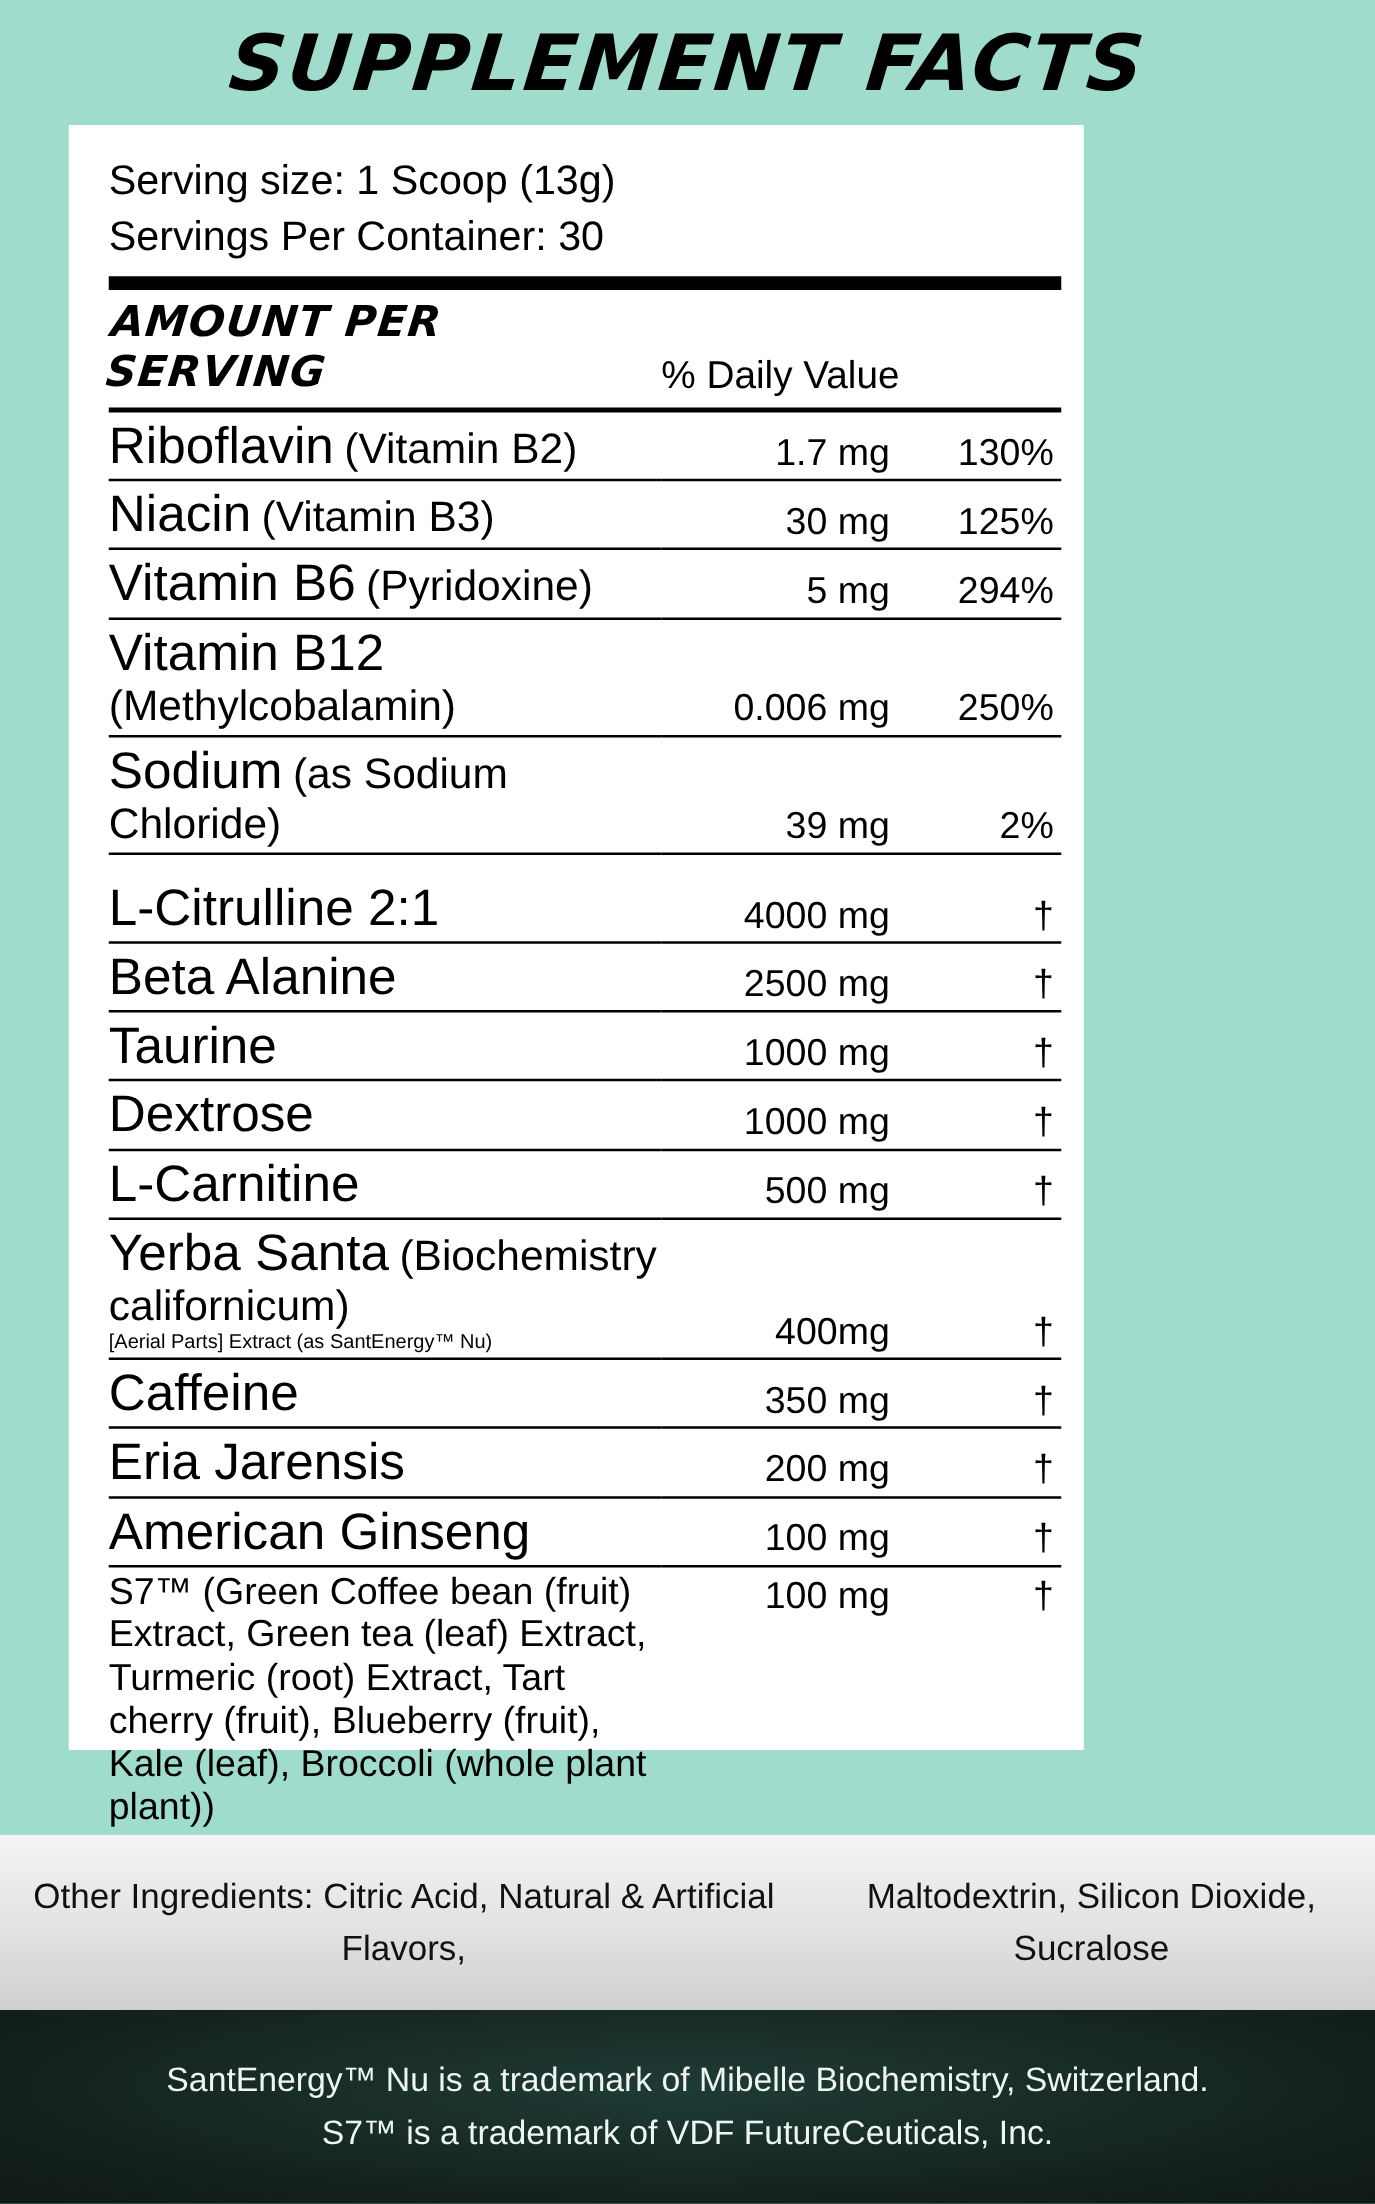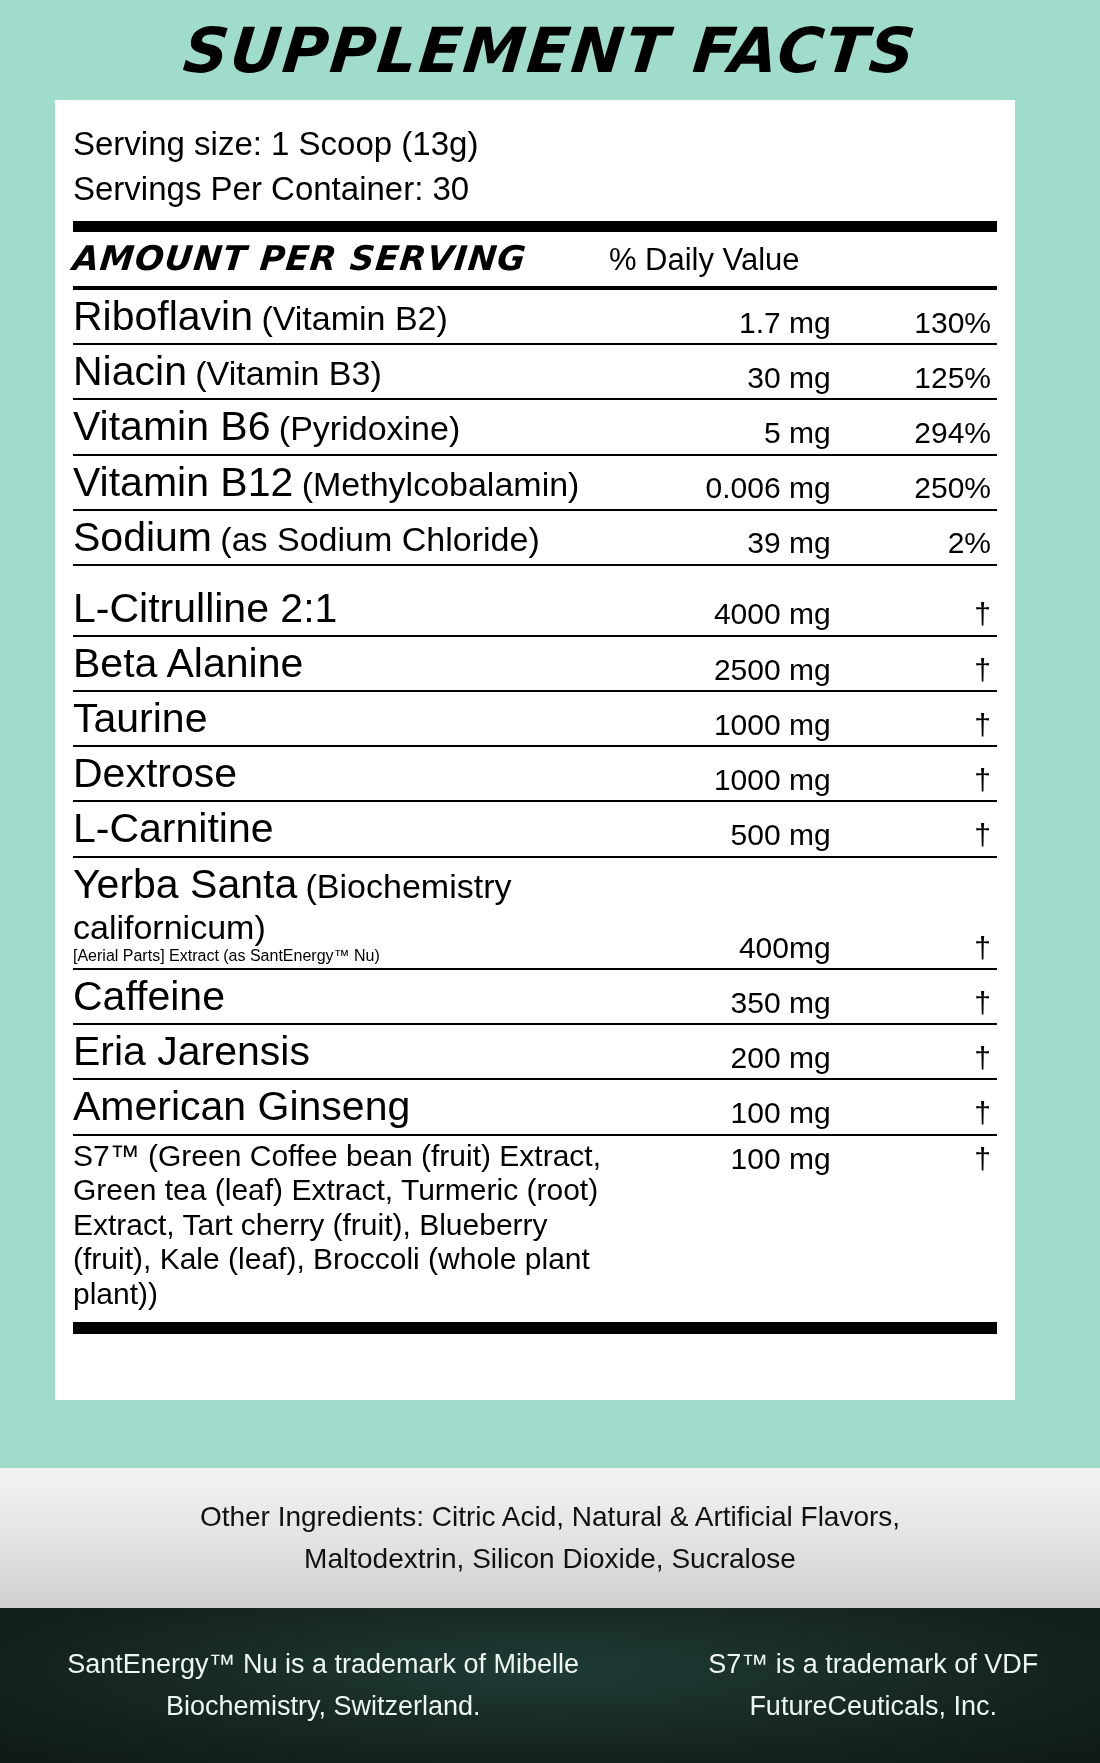--- a/index.html
+++ b/index.html
@@ -44,25 +44,25 @@
     transform: skewX(-6deg);
     color: #000000;
     white-space: nowrap;
   }
 
   
   .panel {
     position: absolute;
     left: 55px;
     top: 100px;
-    width: 960px;
+    width: 812px;
     height: 1300px;
     background: #ffffff;
     box-sizing: border-box;
-    padding: 22px 10px 0 10px;
+    padding: 22px 10px 0 24px;
   }
 
   .serving-lines {
     padding: 0 8px;
   }
   .serving-line {
     font-size: 33px;
     line-height: 1.35;
     font-family: "Liberation Sans", sans-serif;
     color: #000;
@@ -172,41 +172,41 @@
 
   
   .other-band {
     position: absolute;
     left: 0;
     top: 1468px;
     width: 1100px;
     height: 140px;
     background: linear-gradient(180deg, #f3f3f3 0%, #e2e2e2 55%, #cfcfcf 100%);
     display: flex;
-    flex-direction: column;
+    flex-direction: row;
     align-items: center;
     justify-content: center;
   }
   .other-line {
     font-size: 28px;
     color: #111;
     text-align: center;
     line-height: 1.5;
   }
 
   
   .tm-band {
     position: absolute;
     left: 0;
     top: 1608px;
     width: 1100px;
     height: 155px;
     background: radial-gradient(ellipse at 50% 40%, #1f3b35 0%, #15231f 65%, #0f1916 100%);
     display: flex;
-    flex-direction: row;
+    flex-direction: column;
     align-items: center;
     justify-content: center;
   }
   .tm-line {
     font-size: 27px;
     color: #eef6f3;
     text-align: center;
     line-height: 1.55;
   }
 </style>

